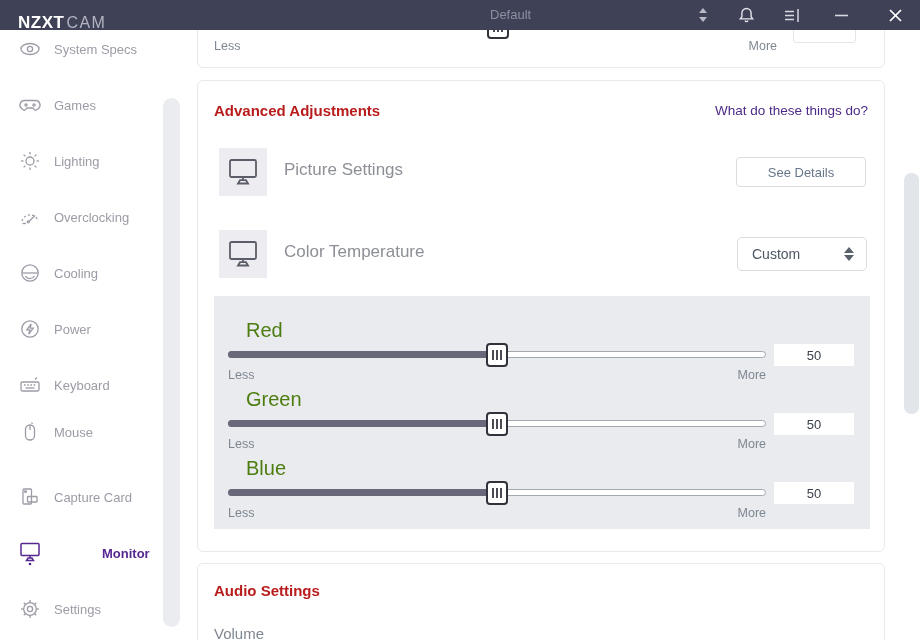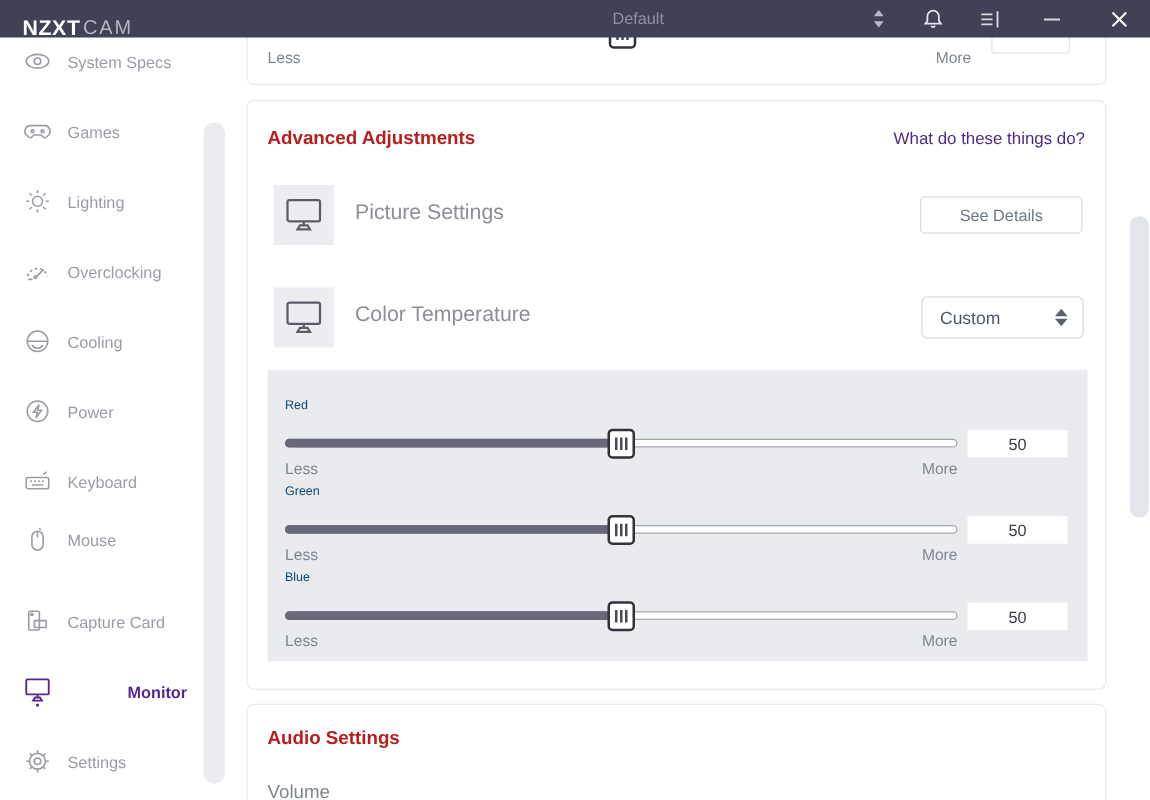--- a/index.html
+++ b/index.html
@@ -59,21 +59,21 @@
   .select { position:absolute; left:539px; width:130px; height:34px; background:#fff; border:1px solid #d9dce1;
             border-radius:5px; display:flex; align-items:center; cursor:pointer; }
   .select .sel-val { margin-left:14px; font-size:14px; color:#4c5766; flex:1; }
   .select .arrows { margin-right:12px; display:flex; flex-direction:column; gap:2px; }
   .tri-up   { width:0; height:0; border-left:5px solid transparent; border-right:5px solid transparent; border-bottom:6px solid #5a626e; }
   .tri-down { width:0; height:0; border-left:5px solid transparent; border-right:5px solid transparent; border-top:6px solid #5a626e; }
 
   
   .panel { position:absolute; left:16px; top:215px; width:656px; height:233px; background:var(--panel-bg); }
   .srow { position:absolute; left:0; width:656px; height:69px; }
-  .srow .s-label { position:absolute; left:14px; top:0; font-size:10px; color:#0c4a6e; }
+  .srow .s-label { position:absolute; left:32px; top:0; font-size:20px; color:#4d7c0f; }
   .track { position:absolute; left:14px; top:32px; width:538px; height:7px; background:#fff;
            border:1px solid #a3a7af; border-radius:4px; cursor:pointer; }
   .fill { position:absolute; left:-1px; top:-1px; height:7px; background:var(--slider-fill); border-radius:4px; }
   .track .thumb { position:absolute; top:-9.5px; }
   .srow .less { left:14px; top:49px; }
   .srow .more { right:104px; top:49px; }
   .valbox { position:absolute; left:560px; top:25px; width:80px; height:22px; background:#fff; border:none;
             text-align:center; font-size:13px; color:#3b404b; font-family:"Liberation Sans", sans-serif; }
 
   .volume-label { position:absolute; left:16px; top:61px; font-size:15px; color:#7f8791; }

